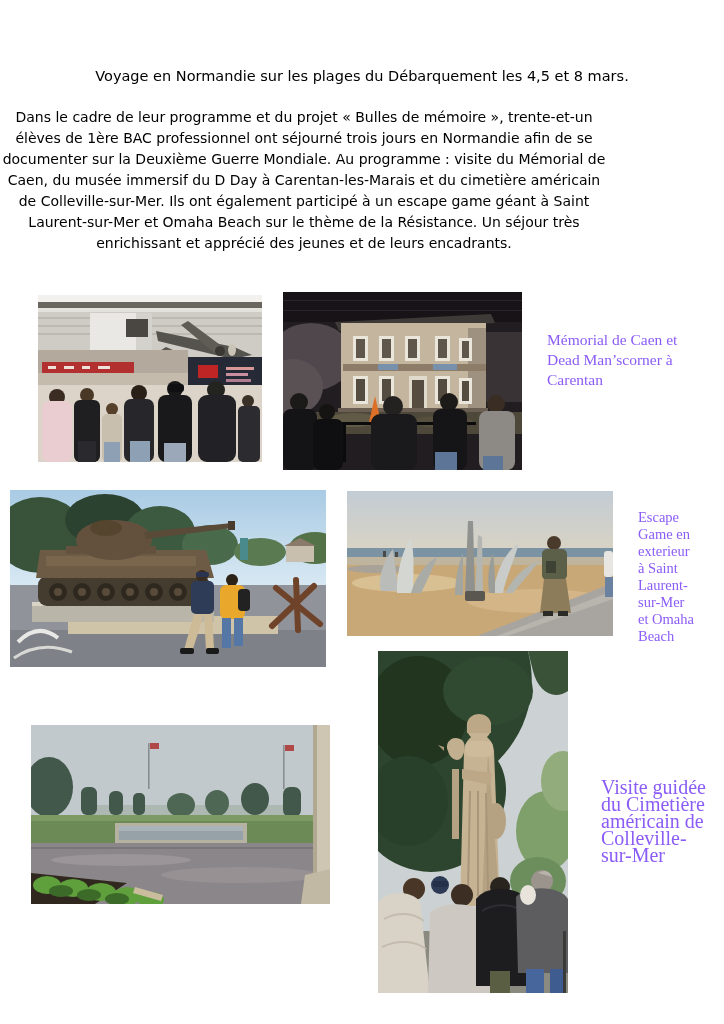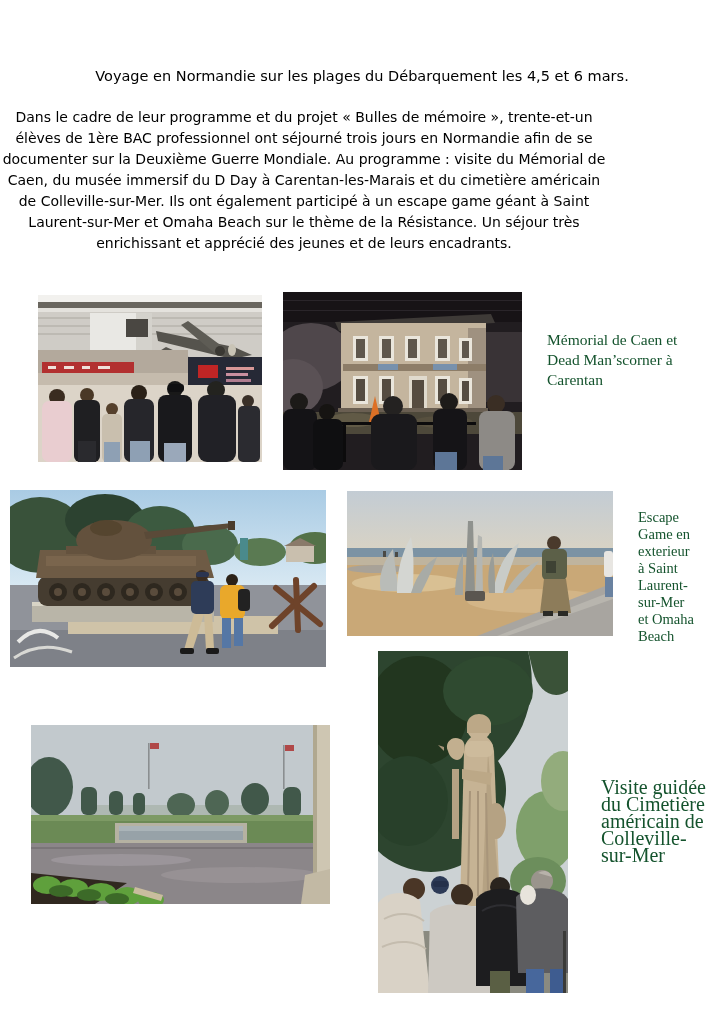--- a/index.html
+++ b/index.html
@@ -17,33 +17,33 @@
   }
   .photo { position:absolute; overflow:hidden; }
   .photo svg { display:block; width:100%; height:100%; }
   .photo1 { left:38px;  top:295px; width:224px; height:167px; }
   .photo2 { left:283px; top:292px; width:239px; height:178px; }
   .photo3 { left:10px;  top:490px; width:316px; height:177px; }
   .photo4 { left:347px; top:491px; width:266px; height:145px; }
   .photo5 { left:31px;  top:725px; width:299px; height:179px; }
   .photo6 { left:378px; top:651px; width:190px; height:342px; }
   .caption {
-    position:absolute; font-family:"Liberation Serif", serif; color:#14532d;
+    position:absolute; font-family:"Liberation Serif", serif; color:#8b5cf6;
     white-space:pre-line;
   }
   .caption1 { left:547px; top:330px; width:175px; font-size:15.5px; line-height:20px; }
   .caption2 { left:626px; top:509px; width:92px;  font-size:14.5px; line-height:17px;margin-left:12px; }
   .caption3 { left:601px; top:779px; width:118px; font-size:20px; line-height:17px; }
 </style>
 </head>
 <body>
 
 <div class="page">
 
-  <div class="doc-title">Voyage en Normandie sur les plages du Débarquement les 4,5 et 6 mars.</div>
+  <div class="doc-title">Voyage en Normandie sur les plages du Débarquement les 4,5 et 8 mars.</div>
 
   <div class="doc-paragraph">Dans le cadre de leur programme et du projet « Bulles de mémoire », trente-et-un
 élèves de 1ère BAC professionnel ont séjourné trois jours en Normandie afin de se
 documenter sur la Deuxième Guerre Mondiale. Au programme : visite du Mémorial de
 Caen, du musée immersif du D Day à Carentan-les-Marais et du cimetière américain
 de Colleville-sur-Mer. Ils ont également participé à un escape game géant à Saint
 Laurent-sur-Mer et Omaha Beach sur le thème de la Résistance. Un séjour très
 enrichissant et apprécié des jeunes et de leurs encadrants.</div>
 
   <div class="photo photo1">

